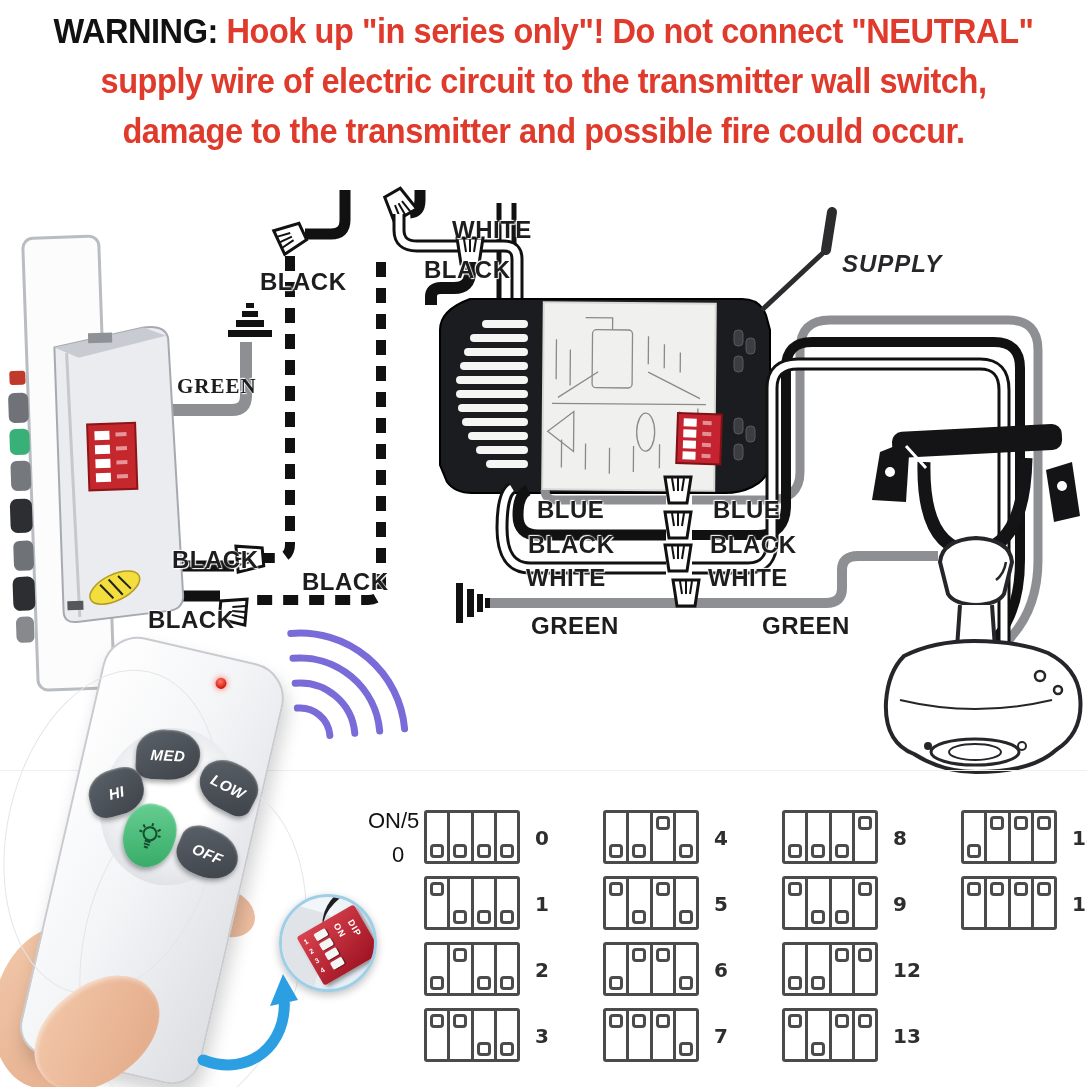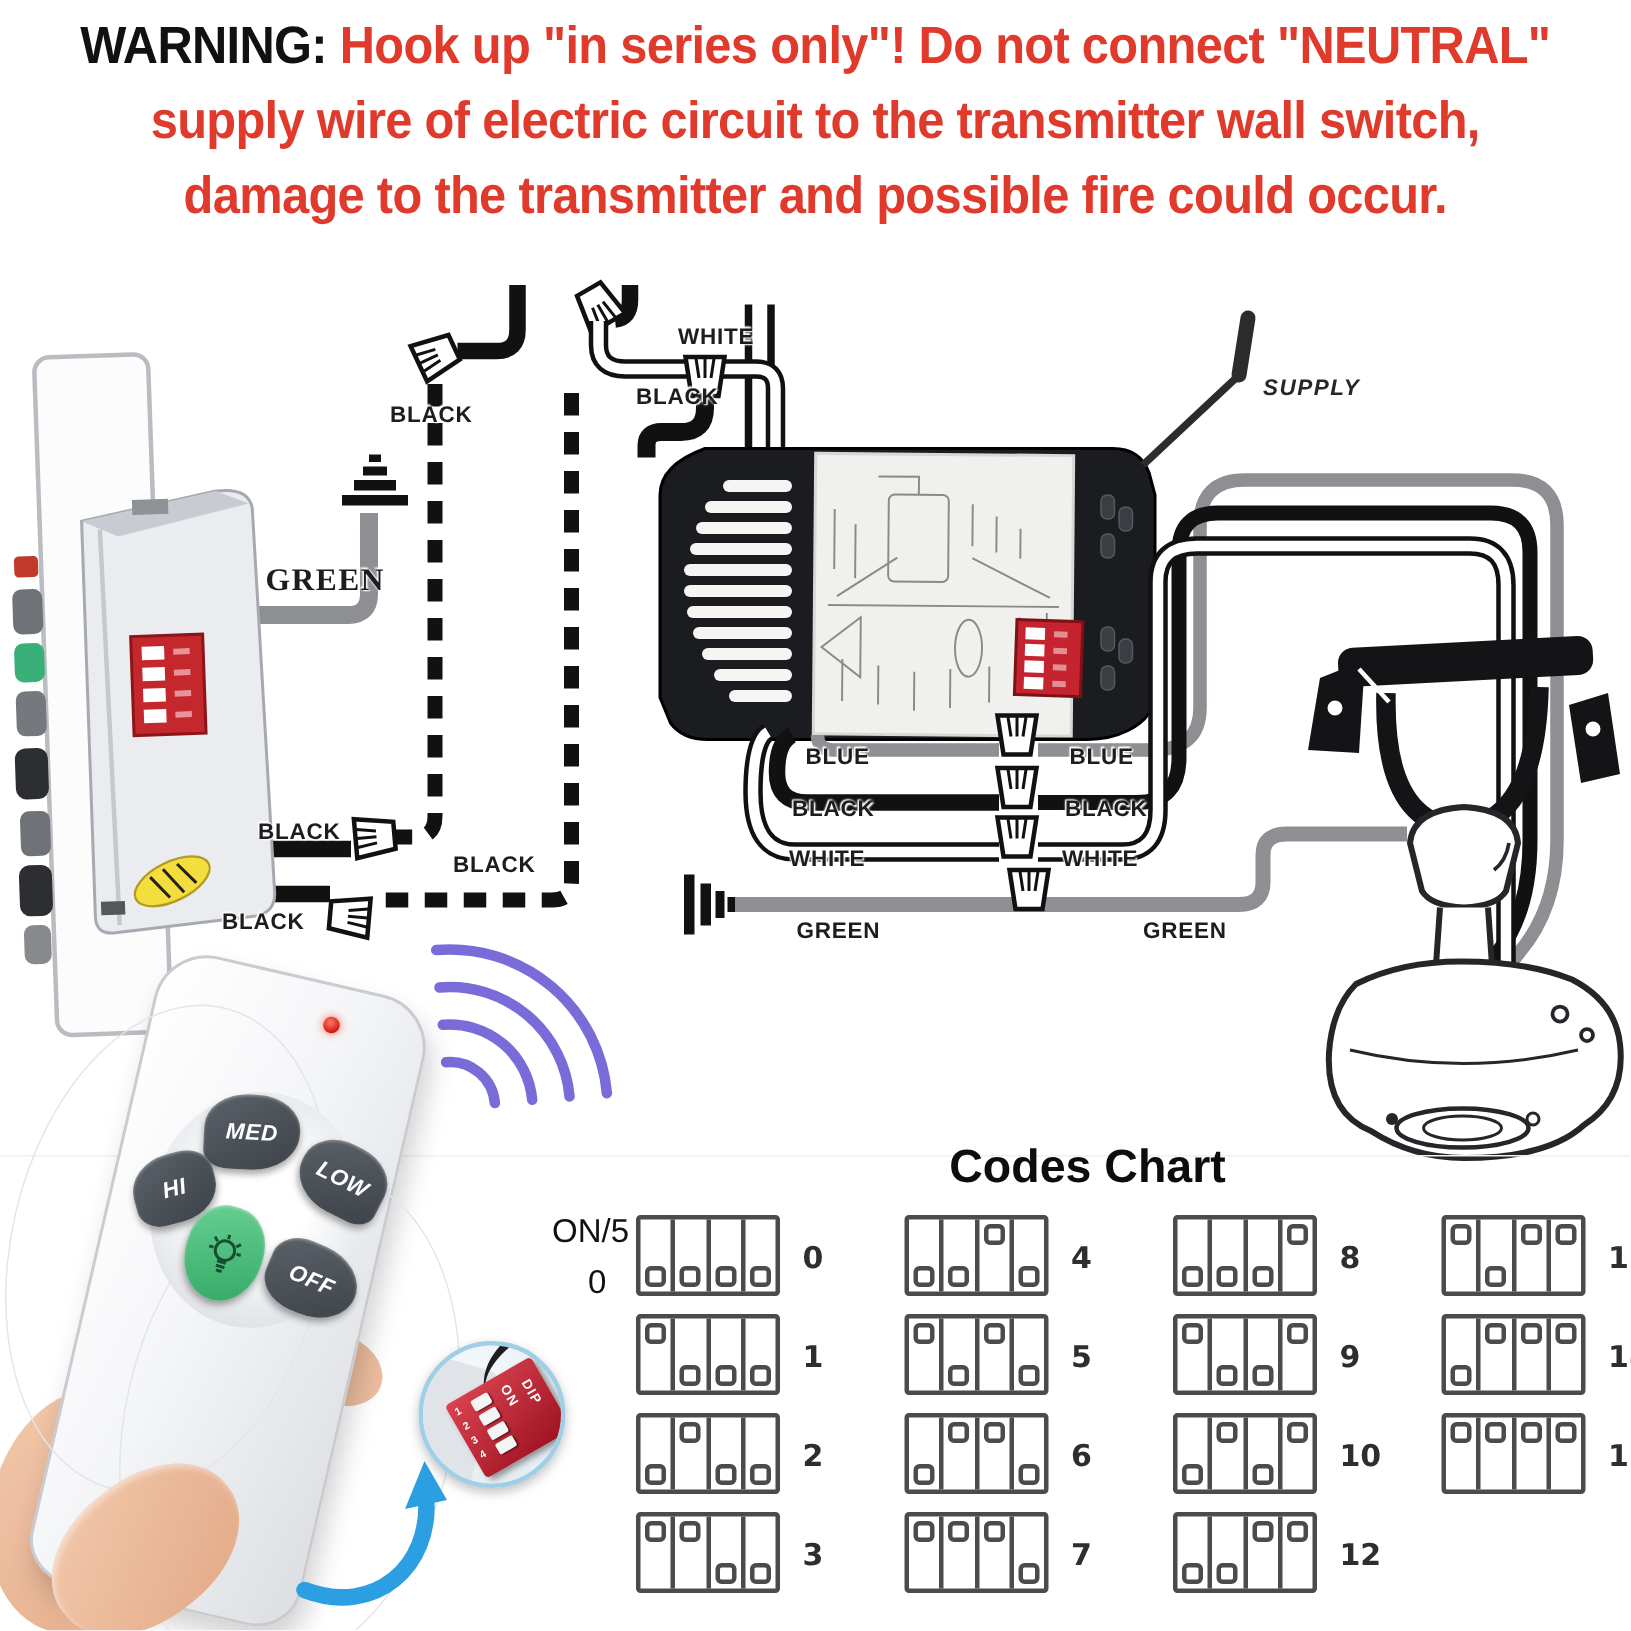--- a/index.html
+++ b/index.html
@@ -14,21 +14,21 @@
   .wprefix { color:#111; }
   .wred { color:#df3a2b; }
 
   .hairline { position:absolute; left:0; top:770px; width:1087px; height:1px; background:#f0f0f0; z-index:1; }
 
   
   .diagram-svg { position:absolute; left:0; top:0; width:1087px; height:1087px; z-index:0; }
   .dash { stroke:#111; stroke-width:10; fill:none; stroke-dasharray:15 11; }
 
   
-  .label { position:absolute; z-index:2; font-weight:700; font-size:15px; color:#1d1d1f;
+  .label { position:absolute; z-index:2; font-weight:700; font-size:24px; color:#1d1d1f;
            white-space:nowrap; letter-spacing:0.5px;
            text-shadow:0 0 2px #fff, 1px 1px 1px #fff, -1px -1px 1px #fff; }
   .label.big { font-size:24px; letter-spacing:0; }
   .label.serif { font-family:"Liberation Serif", serif; font-weight:600; font-size:21px; letter-spacing:1px; }
   .label.italic { font-style:italic; letter-spacing:1px; color:#27272a; }
 
   
   .remote { position:absolute; left:60px; top:645px; width:185px; height:430px; z-index:4;
             transform:rotate(13deg); transform-origin:50% 50%;
             background:linear-gradient(105deg,#ffffff 0%,#f4f5f7 45%,#dcdee2 100%);
@@ -362,21 +362,20 @@
       <div class="mag-on">ON</div>
       <div class="mag-dipword">DIP</div>
     </div>
   </div>
 
   <svg class="arrow-svg" viewBox="0 0 1087 1087">
     <path d="M203,1060 C250,1078 288,1044 284,998" stroke="#2b9fe2" stroke-width="11" fill="none" stroke-linecap="round"></path>
     <polygon points="270,1006 298,1000 283,974" fill="#2b9fe2"></polygon>
   </svg>
 
-  <div class="codes-title">Codes Chart</div>
   <div class="state-label" style="left:368px;top:808px;">ON/5</div>
   <div class="state-label" style="left:392px;top:842px;">0</div>
   <div class="codes-grid">
       <div class="dip-item">
         <div class="dip-switch">
           <div class="dip-slot">
             <div class="dip-knob down"></div>
           </div>
           <div class="dip-slot">
             <div class="dip-knob down"></div>
@@ -542,37 +541,20 @@
           </div>
         </div>
         <div class="dip-label">9</div>
       </div>
       <div class="dip-item">
         <div class="dip-switch">
           <div class="dip-slot">
             <div class="dip-knob down"></div>
           </div>
           <div class="dip-slot">
-            <div class="dip-knob up"></div>
-          </div>
-          <div class="dip-slot">
-            <div class="dip-knob down"></div>
-          </div>
-          <div class="dip-slot">
-            <div class="dip-knob up"></div>
-          </div>
-        </div>
-        <div class="dip-label">10</div>
-      </div>
-      <div class="dip-item">
-        <div class="dip-switch">
-          <div class="dip-slot">
-            <div class="dip-knob down"></div>
-          </div>
-          <div class="dip-slot">
             <div class="dip-knob down"></div>
           </div>
           <div class="dip-slot">
             <div class="dip-knob up"></div>
           </div>
           <div class="dip-slot">
             <div class="dip-knob up"></div>
           </div>
         </div>
         <div class="dip-label">12</div>

